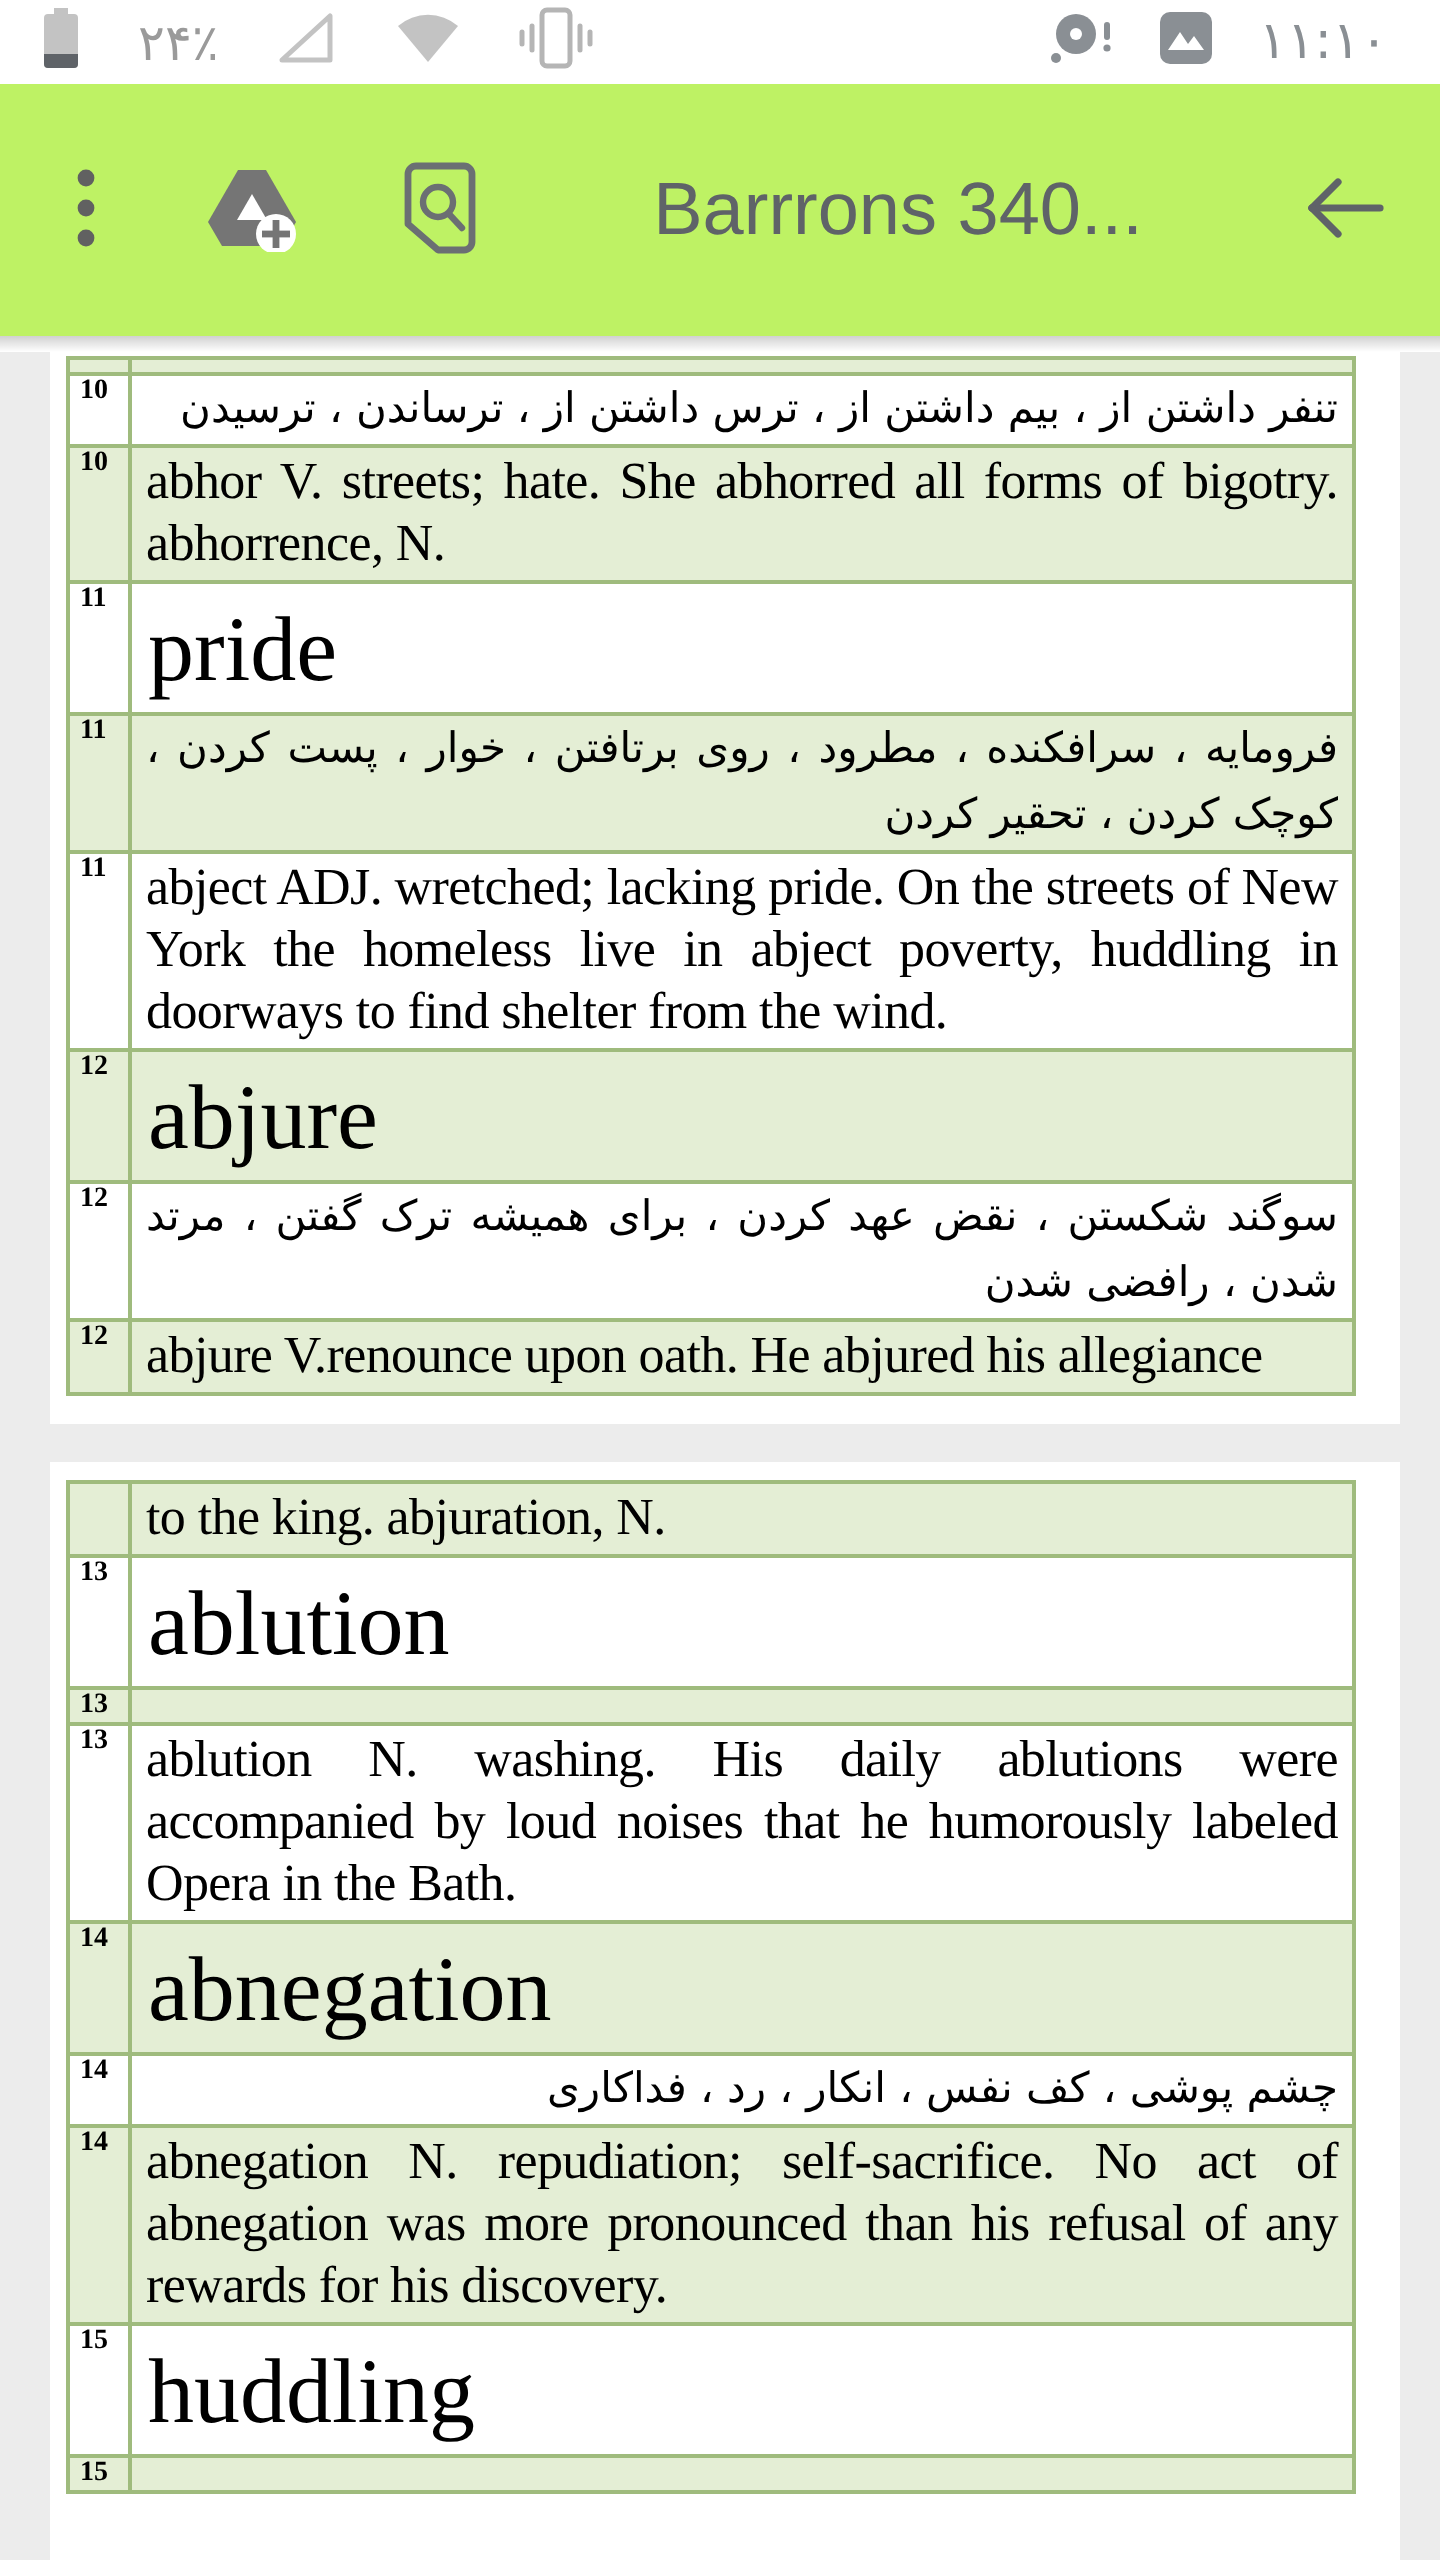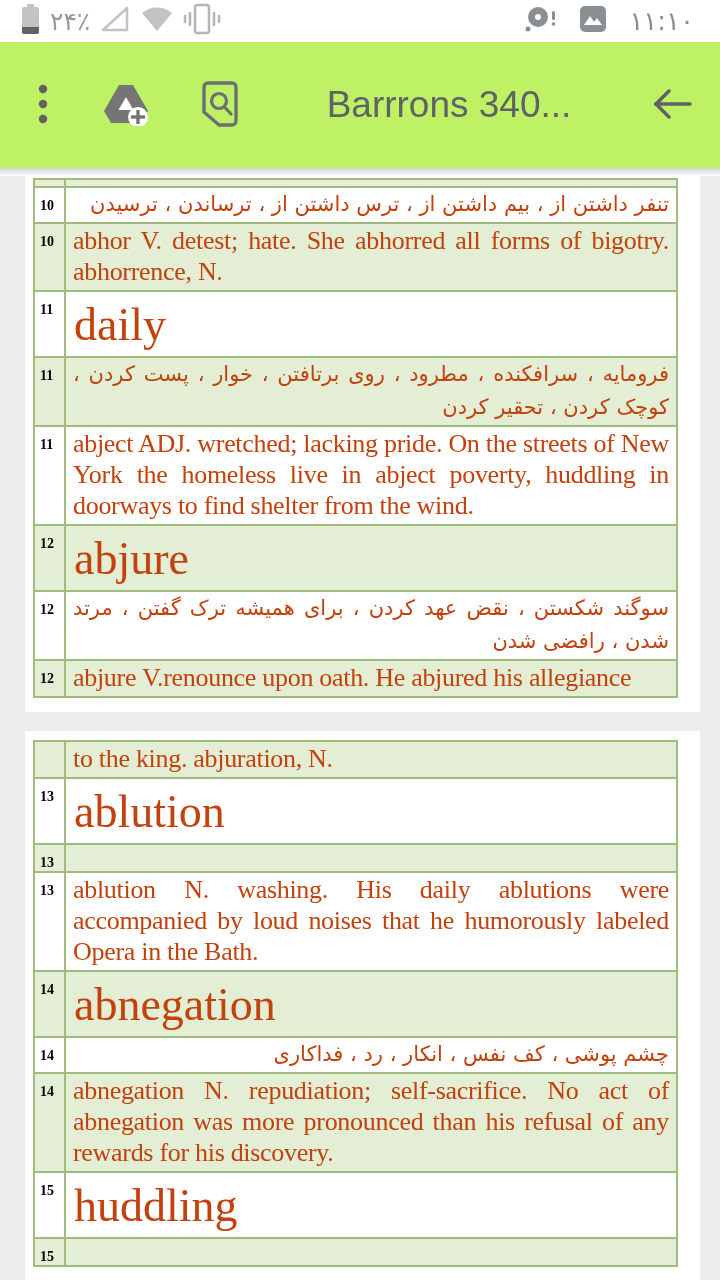--- a/index.html
+++ b/index.html
@@ -10,21 +10,21 @@
     --status-dark:#8a8f94;
     --appbar-gray:#5f6368;
   }
   *{margin:0;padding:0;box-sizing:border-box;}
   html,body{width:720px;height:1280px;background:#fff;}
   .screen{position:relative;width:720px;height:1280px;overflow:hidden;background:#fff;
           font-family:"Liberation Sans",sans-serif;}
 
   
   .status-bar{height:42px;display:flex;align-items:center;padding:0 26px 0 20px;background:#fff;}
-  .sb-left{display:flex;align-items:center;gap:9px;}
+  .sb-left{display:flex;align-items:center;gap:28px;}
   .sb-right{margin-left:auto;display:flex;align-items:center;gap:22px;}
   .sb-text{font-family:"DejaVu Sans",sans-serif;font-size:25px;color:#9a9a9a;line-height:1;}
   .sb-time{font-family:"DejaVu Sans",sans-serif;font-size:26px;color:var(--status-dark);line-height:1;}
 
   
   .app-bar{height:126px;display:flex;align-items:center;padding:0 26px 0 30px;background:#bef264;
            position:relative;z-index:2;}
   .ab-btn{display:flex;align-items:center;justify-content:center;background:none;border:none;cursor:pointer;}
   .ab-overflow{width:26px;}
   .ab-drive{margin-left:46px;}
@@ -41,22 +41,22 @@
   .page-1{padding:2px 0 14px;}
   .page-gap{height:19px;}
   .page-2{padding-top:9px;min-height:560px;}
 
   .doc-table{margin-left:8px;width:645px;border:2px solid var(--border);background:#fff;}
   .row{display:flex;background:#fff;}
   .row + .row{border-top:2px solid var(--border);}
   .row.shade{background:var(--shade);}
   .cell-num{flex:0 0 31px;border-right:2px solid var(--border);
             font-family:"Liberation Serif",serif;font-weight:bold;font-size:14px;
-            padding:10px 2px 0 5px;color:#000;}
-  .cell-text{flex:1;min-width:0;color:#c2410c;}
+            padding:0 2px 0 5px;color:#000;}
+  .cell-text{flex:1;min-width:0;color:#000000;}
 
   .type-word .cell-text{font-family:"Liberation Serif",serif;font-size:46px;line-height:60px;
                         padding:3px 8px 1px;min-height:64px;}
   .type-en .cell-text{font-family:"Liberation Serif",serif;font-size:26px;line-height:31px;
                       letter-spacing:-0.3px;text-align:justify;padding:1px 7px 3px;}
   .type-fa .cell-text{font-family:"DejaVu Sans",sans-serif;font-size:21px;line-height:33px;
                       direction:rtl;text-align:justify;padding:0 7px 1px;min-height:33px;}
   .type-sliver{height:6px;overflow:hidden;}
   .type-sliver .cell-text,.type-sliver .cell-num{padding:0;min-height:0;}
 </style>
@@ -167,26 +167,26 @@
             <div class="cell-text"></div>
           </div>
 
           <div class="row type-fa">
             <div class="cell-num">10</div>
             <div class="cell-text">تنفر داشتن از ، بیم داشتن از ، ترس داشتن از ، ترساندن ، ترسیدن</div>
           </div>
 
           <div class="row type-en shade">
             <div class="cell-num">10</div>
-            <div class="cell-text">abhor V. detest; hate. She abhorred all forms of bigotry. abhorrence, N.</div>
+            <div class="cell-text">abhor V. streets; hate. She abhorred all forms of bigotry. abhorrence, N.</div>
           </div>
 
           <div class="row type-word">
             <div class="cell-num">11</div>
-            <div class="cell-text">daily</div>
+            <div class="cell-text">pride</div>
           </div>
 
           <div class="row type-fa shade">
             <div class="cell-num">11</div>
             <div class="cell-text">فرومایه ، سرافکنده ، مطرود ، روی برتافتن ، خوار ، پست کردن ، کوچک کردن ، تحقیر کردن</div>
           </div>
 
           <div class="row type-en">
             <div class="cell-num">11</div>
             <div class="cell-text">abject ADJ. wretched; lacking pride. On the streets of New York the homeless live in abject poverty, huddling in doorways to find shelter from the wind.</div>

